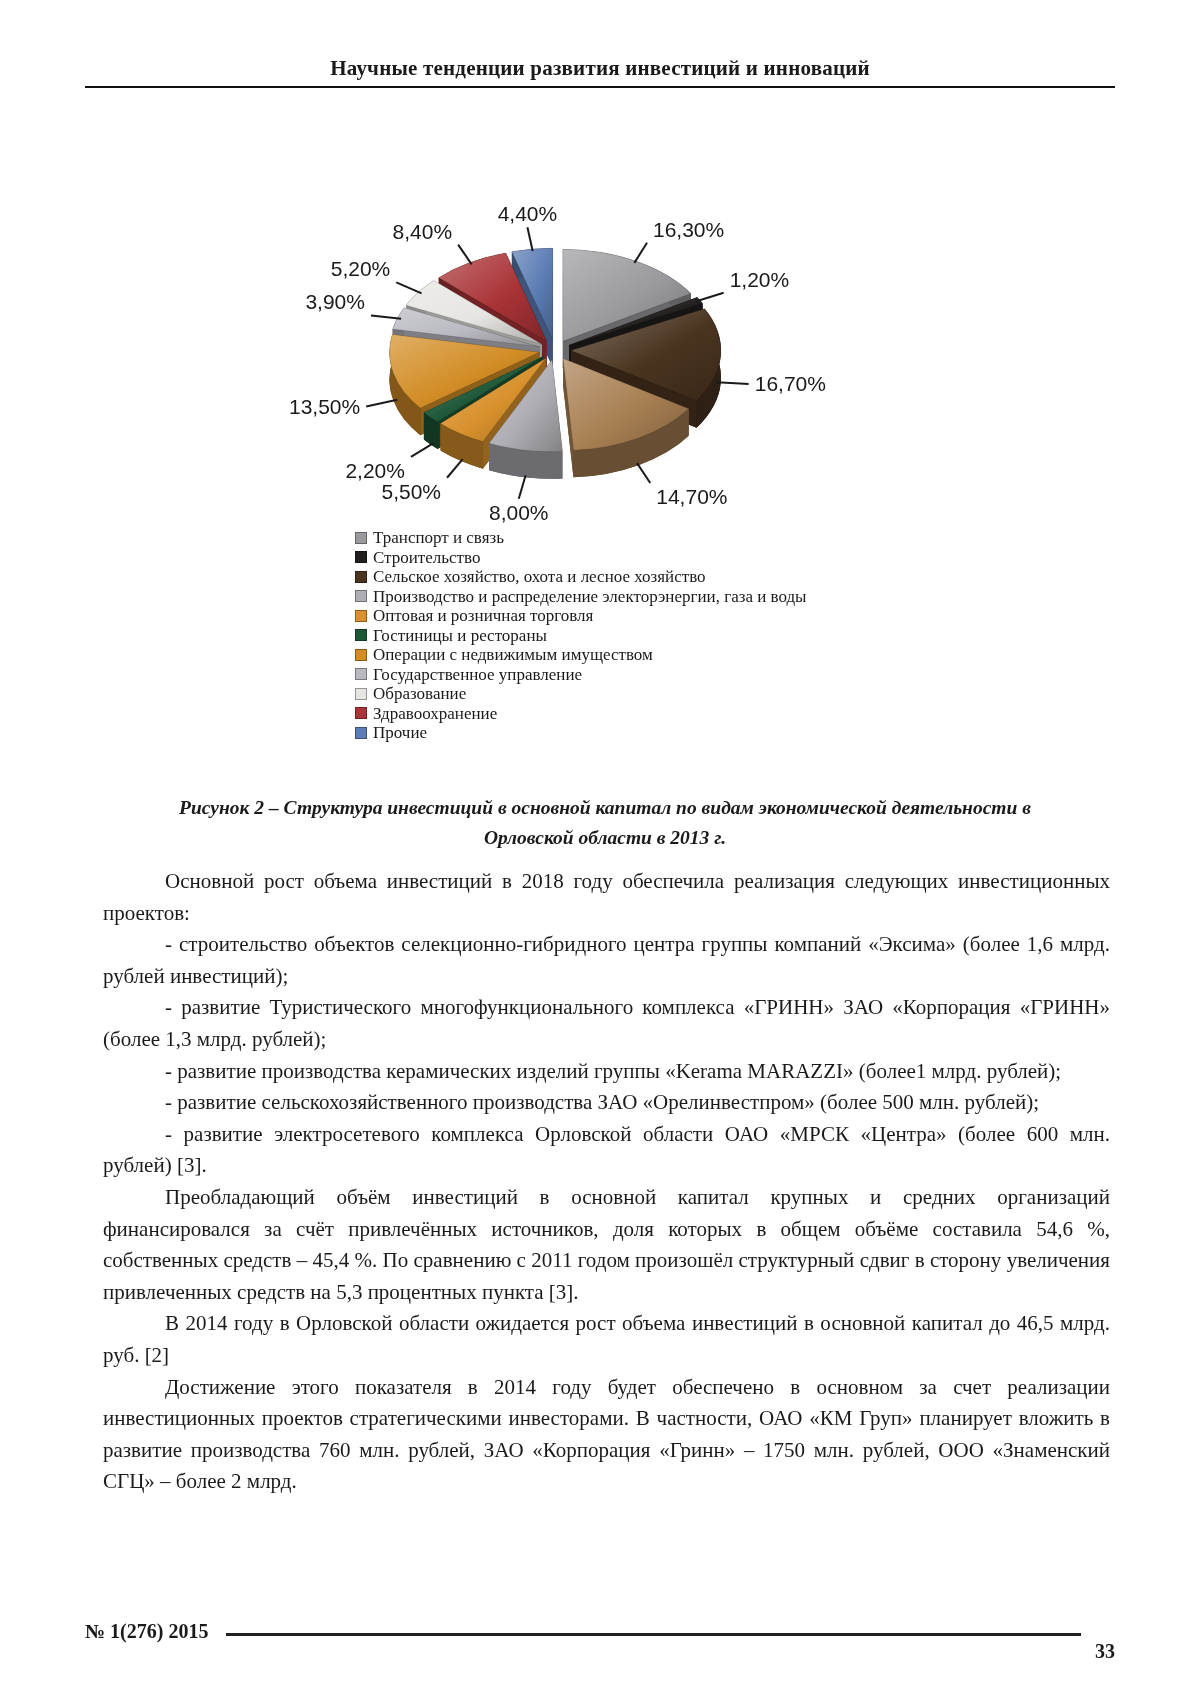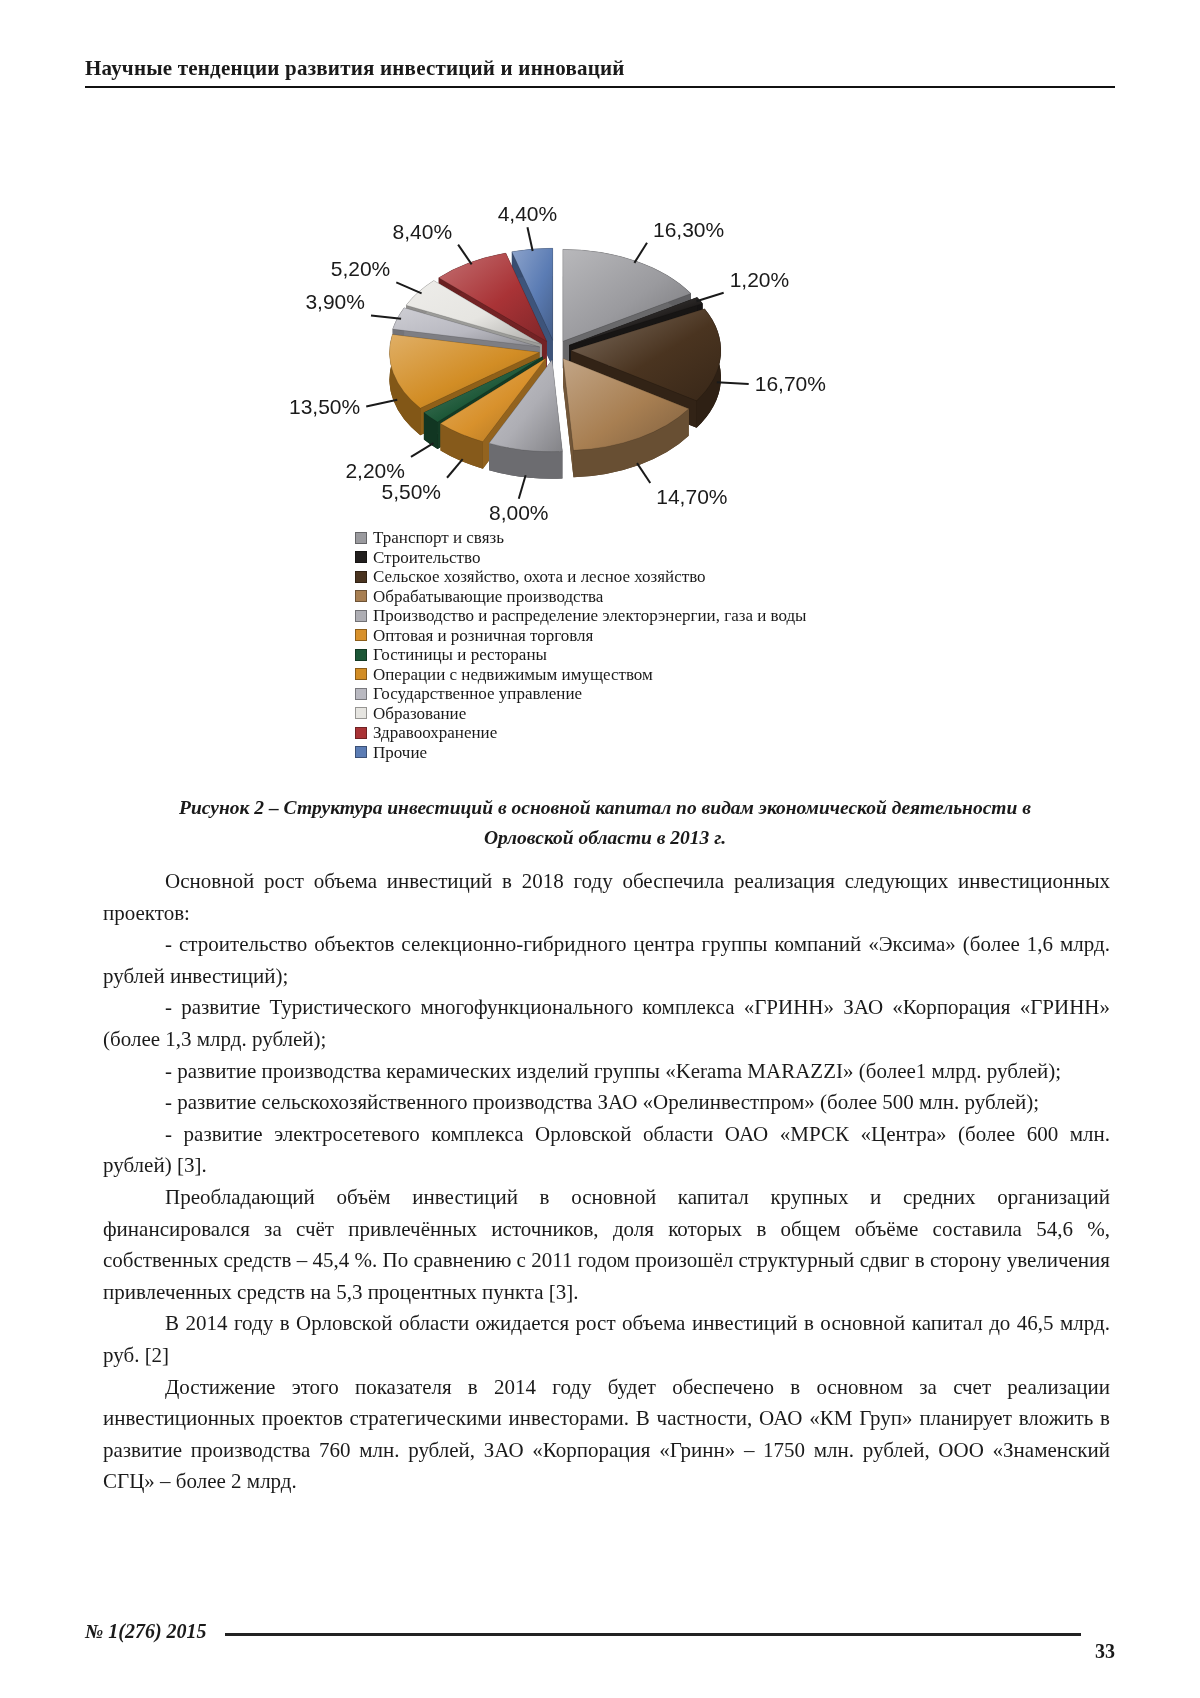--- a/index.html
+++ b/index.html
@@ -9,21 +9,21 @@
     background:#ffffff;
     font-family:"Liberation Serif", serif;
     color:#1a1a1a;
     overflow:hidden;
   }
   
   .runhead{
     position:absolute;left:85px;right:85px;top:56px;
     border-bottom:2.5px solid #111;
     padding-bottom:5px;
-    text-align:left;
+    text-align:center;
     font-weight:bold;font-size:21px;
     letter-spacing:0.2px;
   }
   
   #pie-svg{position:absolute;left:230px;top:128px;}
   .legend{
     position:absolute;left:355px;top:528px;
     font-size:17px;line-height:19.5px;
   }
   .legend-item{display:flex;align-items:center;white-space:nowrap;}
@@ -46,21 +46,21 @@
     font-size:21px;line-height:31.6px;
     text-align:justify;
   }
   .bodytext p{margin:0;text-indent:62px;}
   
   .pagefoot{
     position:absolute;left:85px;right:85px;top:1600px;
     display:flex;align-items:center;
     font-size:20px;
   }
-  .foot-issue{font-weight:bold;font-style:italic;white-space:nowrap;}
+  .foot-issue{font-weight:bold;white-space:nowrap;}
   .foot-rule{flex:1;border-top:3px solid #222;margin:6px 14px 0 18px;}
   .foot-page{font-weight:bold;margin-top:40px;}
 </style>
 </head>
 <body>
 
 <div class="page">
 
   <div class="runhead">
     <span>Научные тенденции развития инвестиций и инноваций</span>
@@ -248,24 +248,20 @@
       </div>
       <div class="legend-item">
         <span class="swatch" style="background: rgb(34, 31, 30);"></span>
         <span>Строительство</span>
       </div>
       <div class="legend-item">
         <span class="swatch" style="background: rgb(74, 52, 32);"></span>
         <span>Сельское хозяйство, охота и лесное хозяйство</span>
       </div>
       <div class="legend-item">
-        <span class="swatch" style="background: rgb(168, 127, 82);"></span>
-        <span>Обрабатывающие производства</span>
-      </div>
-      <div class="legend-item">
         <span class="swatch" style="background: rgb(174, 174, 180);"></span>
         <span>Производство и распределение электорэнергии, газа и воды</span>
       </div>
       <div class="legend-item">
         <span class="swatch" style="background: rgb(216, 145, 44);"></span>
         <span>Оптовая и розничная торговля</span>
       </div>
       <div class="legend-item">
         <span class="swatch" style="background: rgb(28, 87, 55);"></span>
         <span>Гостиницы и рестораны</span>

